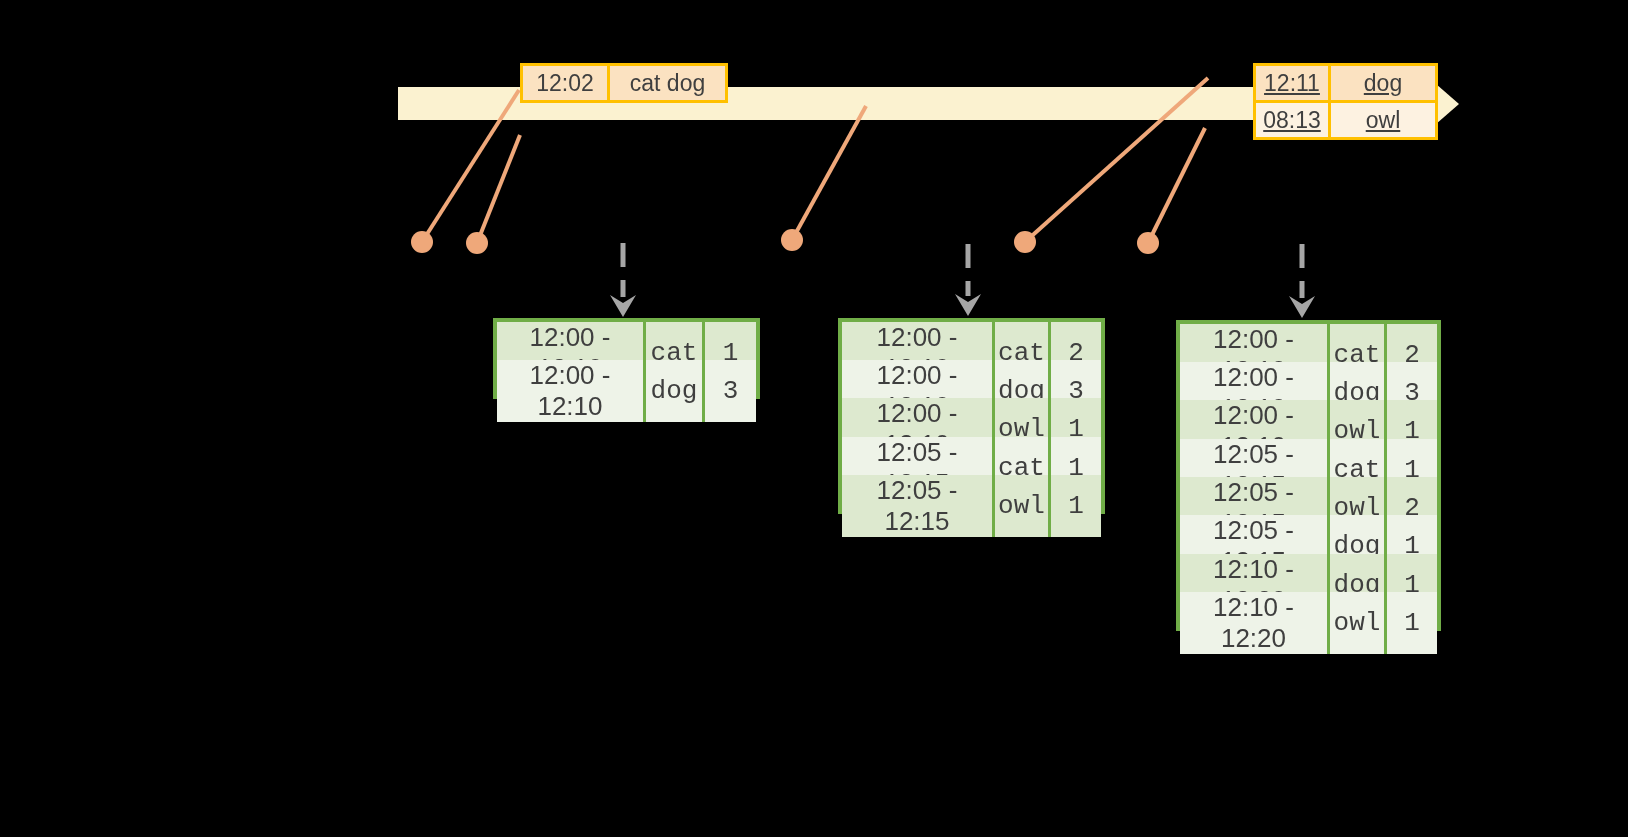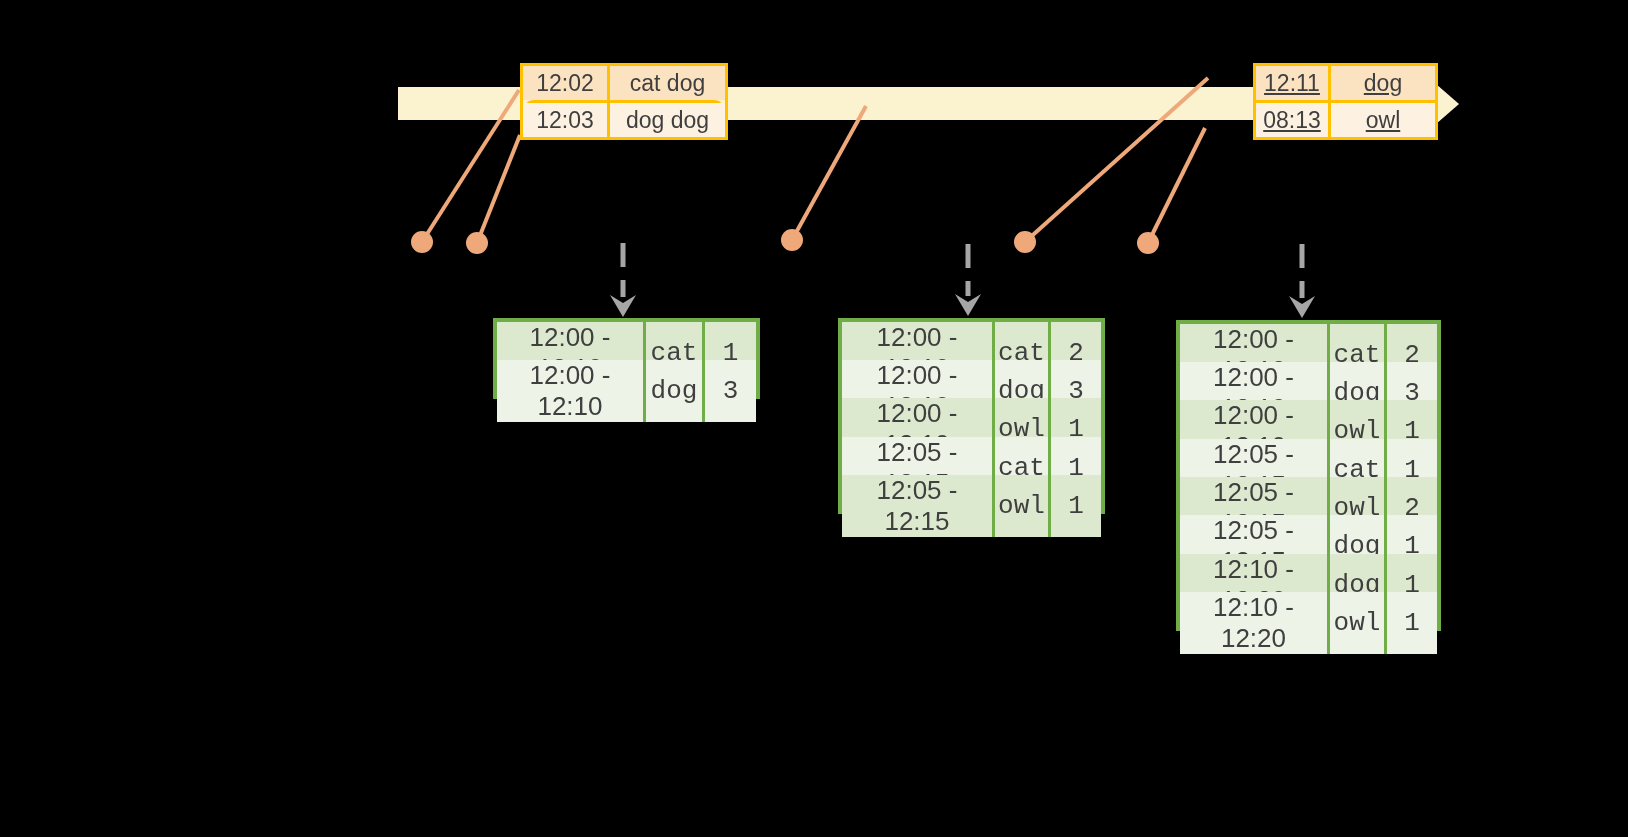--- a/index.html
+++ b/index.html
@@ -105,24 +105,20 @@
     <polygon class="trigger-head" points="955,294 968,302 981,294 968,316"></polygon>
     <line class="trigger" x1="1302" y1="244" x2="1302" y2="298"></line>
     <polygon class="trigger-head" points="1289,296 1302,304 1315,296 1302,318"></polygon>
   </svg>
 
   <div class="etable et1">
       <div class="row dark">
         <div class="cell c-time">12:02</div>
         <div class="cell c-words">cat dog</div>
       </div>
-      <div class="row light">
-        <div class="cell c-time">12:03</div>
-        <div class="cell c-words">dog dog</div>
-      </div>
     </div>
   <div class="etable et3">
       <div class="row dark">
         <div class="cell c-time">12:11</div>
         <div class="cell c-words">dog</div>
       </div>
       <div class="row light">
         <div class="cell c-time">08:13</div>
         <div class="cell c-words">owl</div>
       </div>

